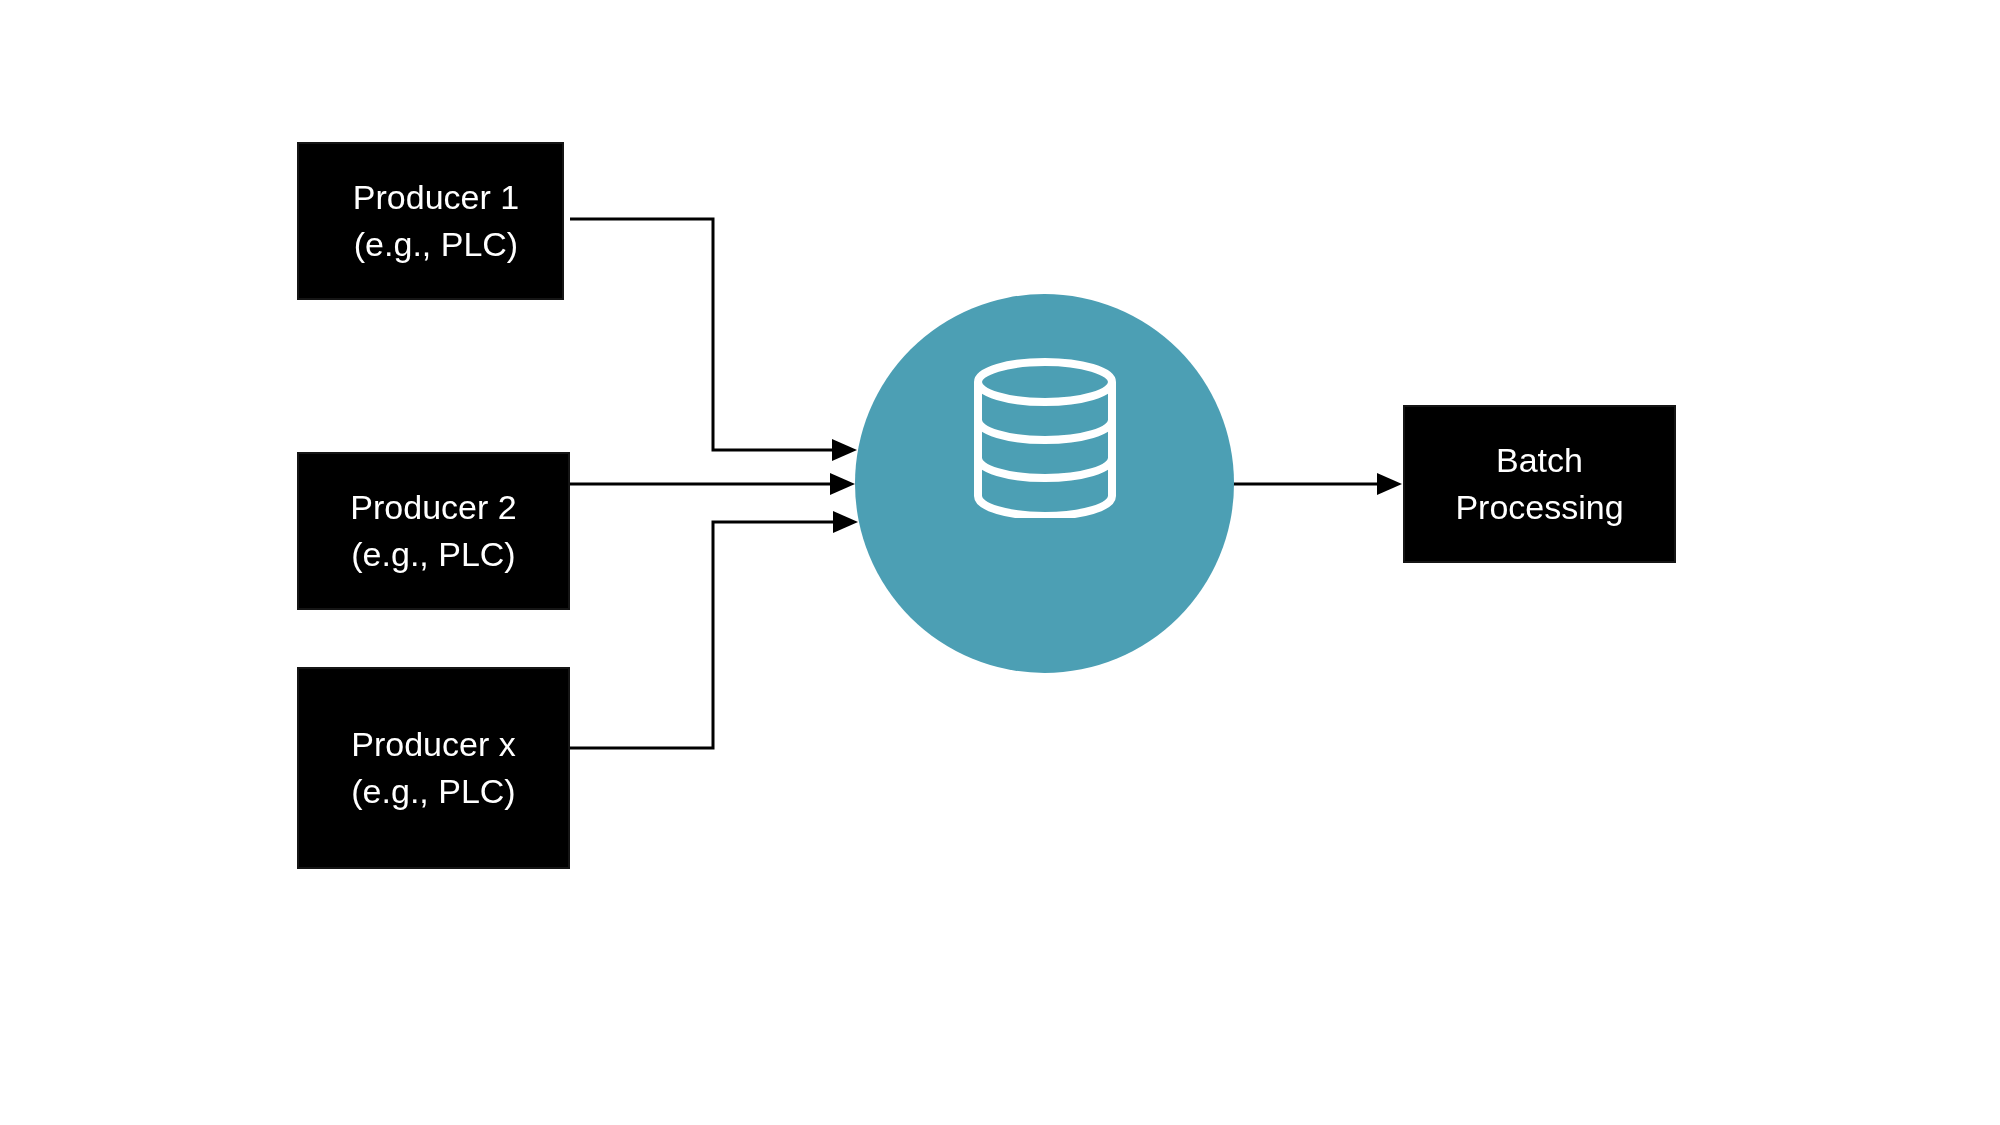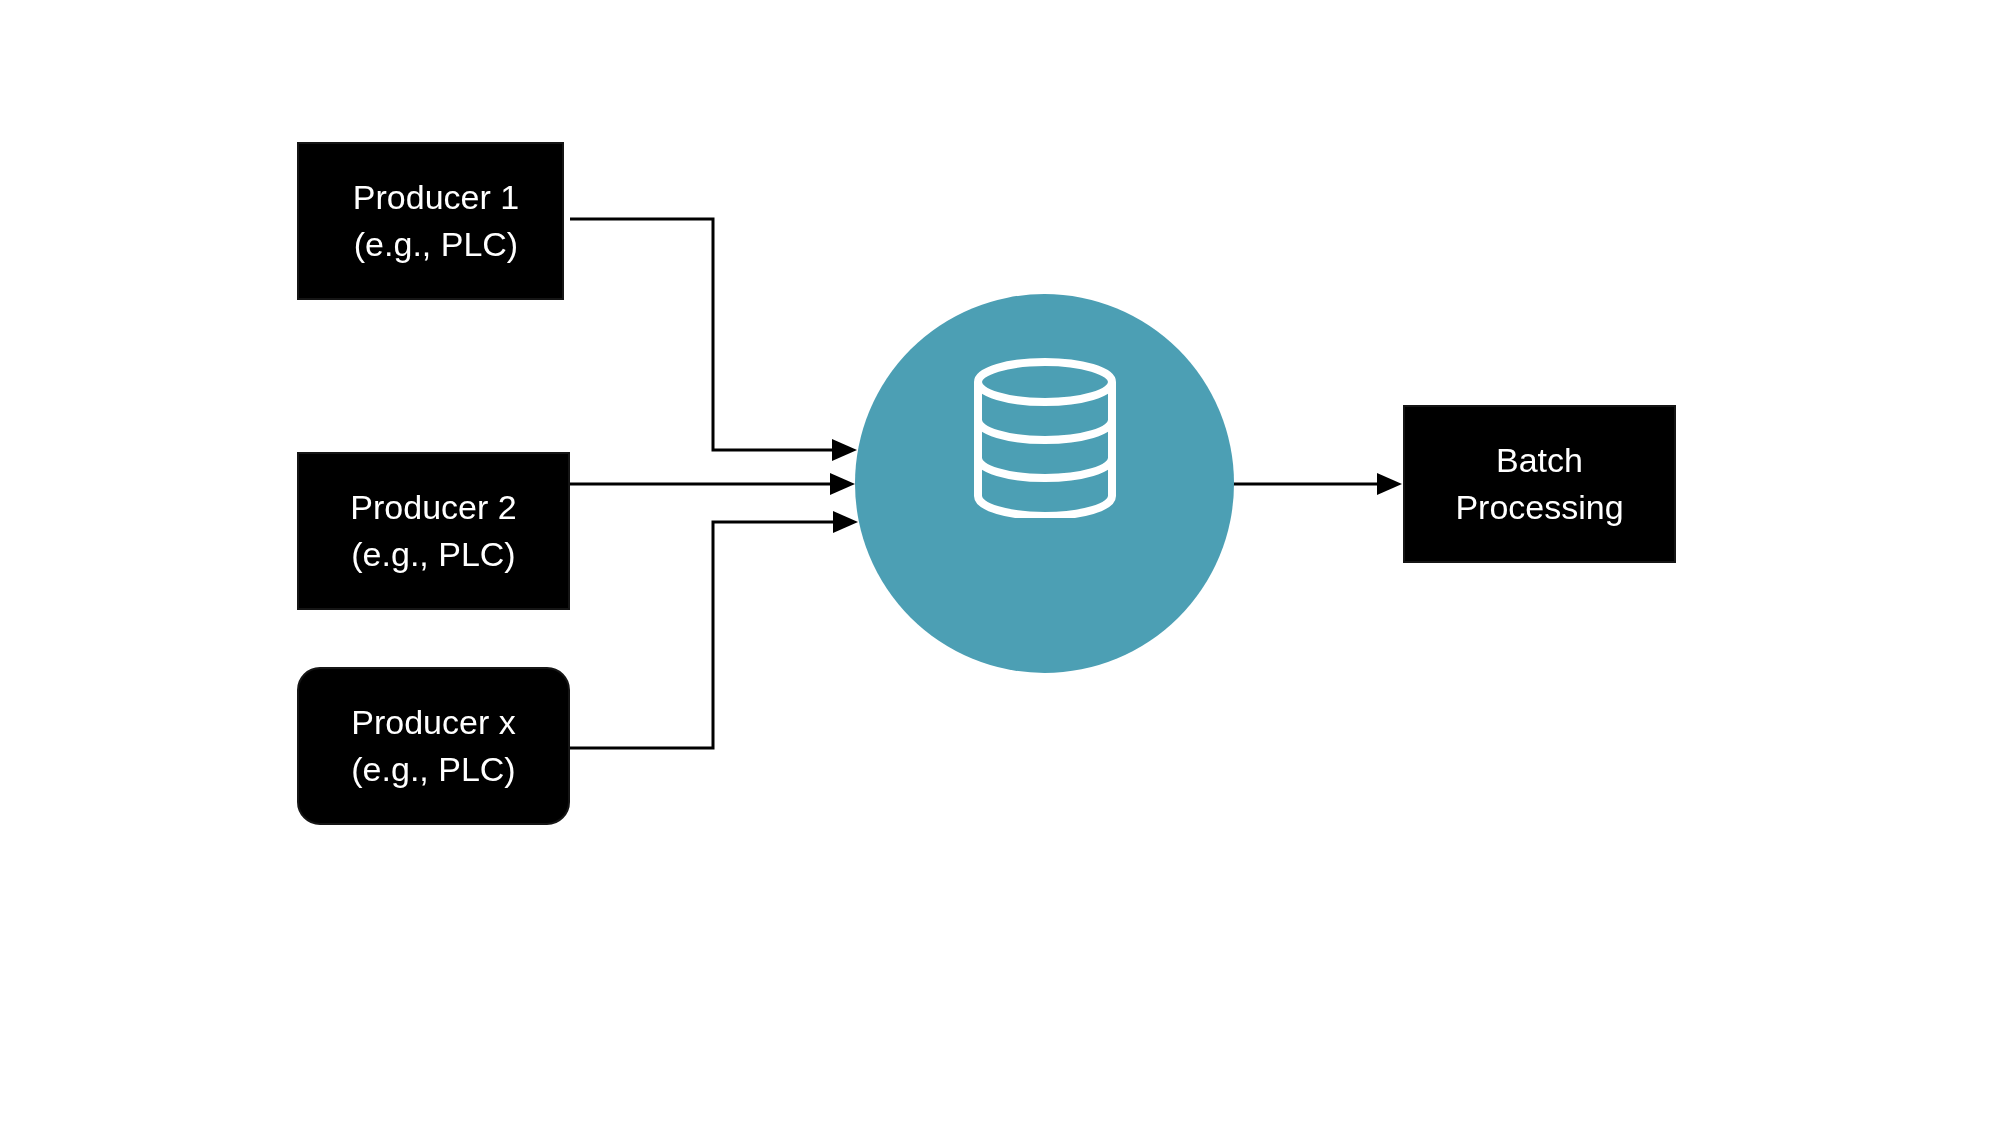--- a/index.html
+++ b/index.html
@@ -38,21 +38,21 @@
     display: flex;
     flex-direction: column;
     align-items: center;
     justify-content: center;
     text-align: center;
     font-size: 34px;
     line-height: 47px;
   }
   .node-producer1 { left: 297px; top: 142px; width: 267px; height: 158px; padding-left: 11px; }
   .node-producer2 { left: 297px; top: 405px; width: 273px; height: 158px; margin-top: 47px; }
-  .node-producerx { left: 297px; top: 667px; width: 273px; height: 158px; border-radius: 23px; }
+  .node-producerx { left: 297px; top: 667px; width: 273px; height: 202px; }
   .node-batch     { left: 1403px; top: 405px; width: 273px; height: 158px; }
   .db-circle {
     position: absolute;
     left: 855px; top: 294px;
     width: 379px; height: 379px;
     border-radius: 50%;
     background: var(--database-fill, #4C9FB4);
     display: flex;
     flex-direction: column;
     align-items: center;

